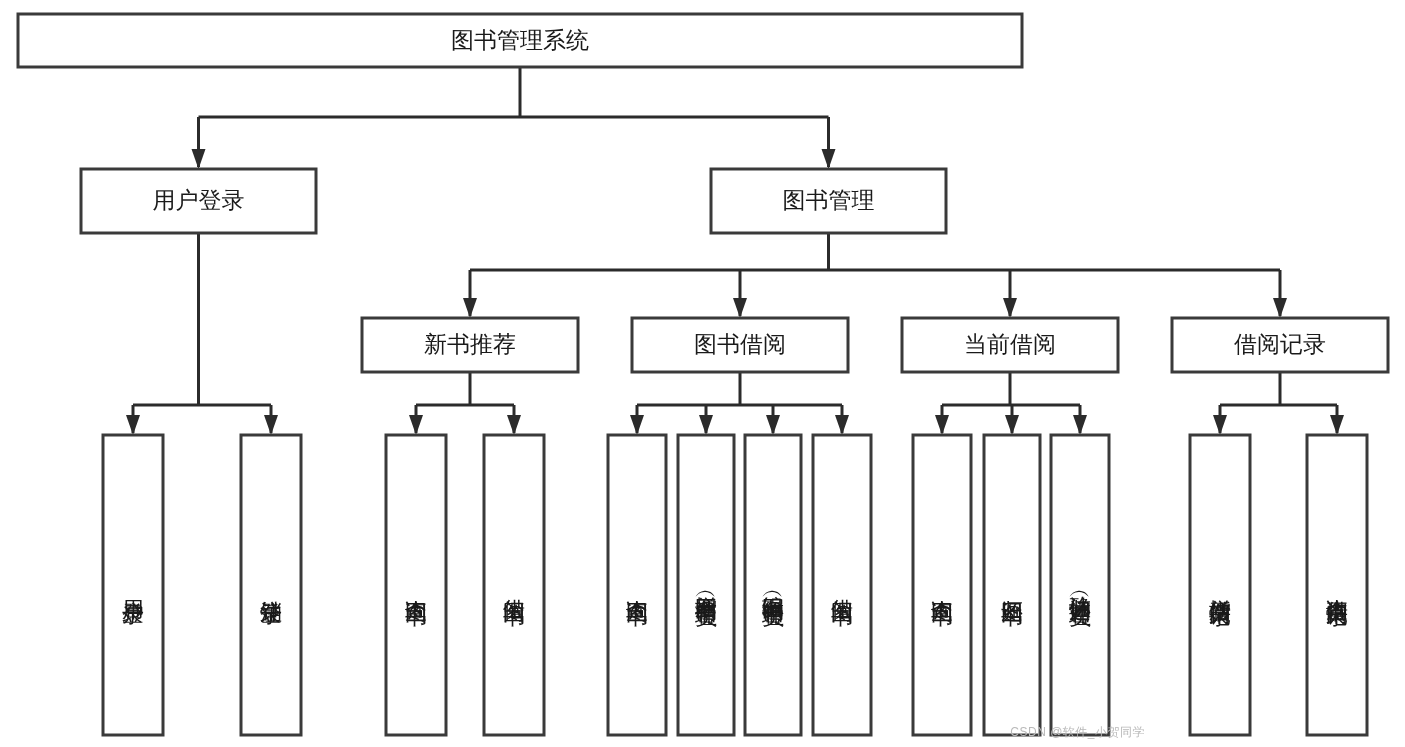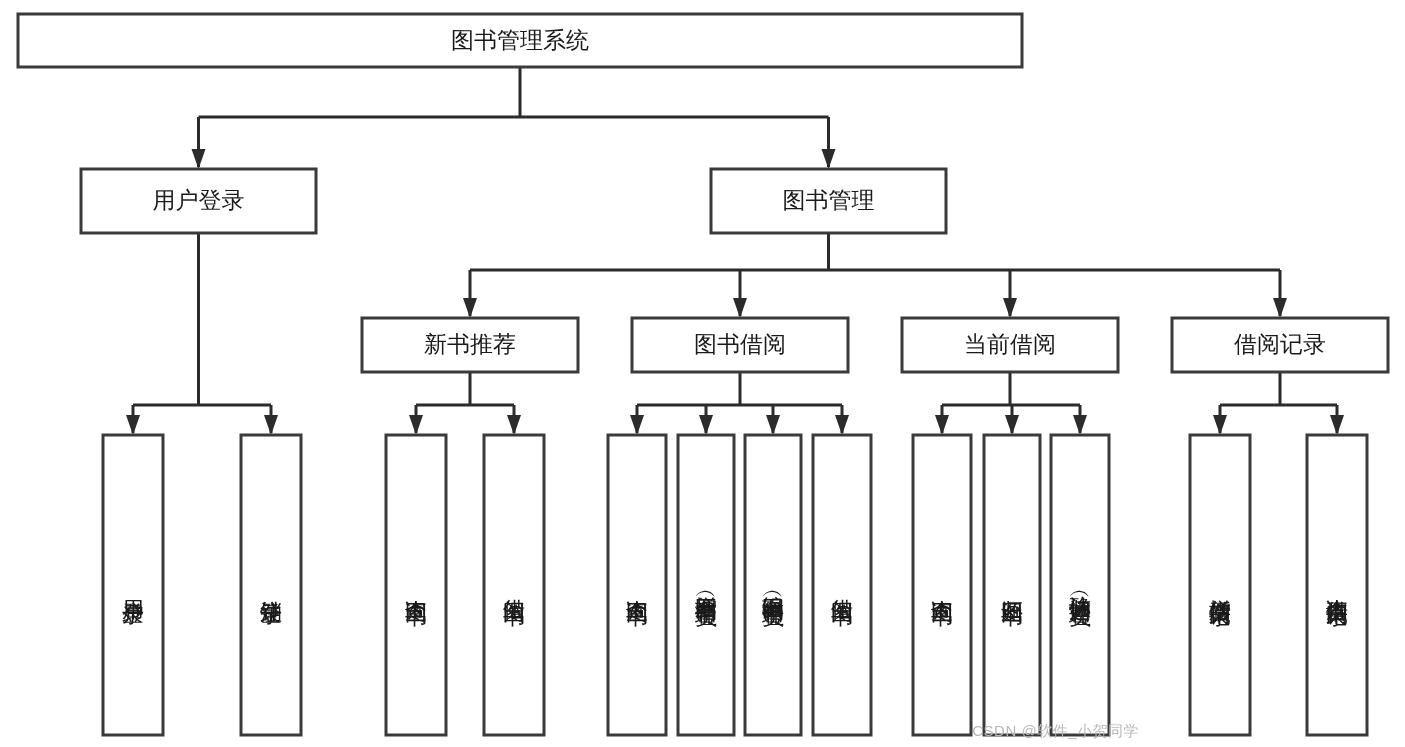--- a/index.html
+++ b/index.html
@@ -33,23 +33,23 @@
     text-orientation:upright;
     font-family:"Liberation Sans","DejaVu Sans",sans-serif;
     font-size:22px;
     line-height:1.08;
     letter-spacing:1.5px;
     color:#1a1a1a;
     white-space:nowrap;
   }
   #watermark{
     position:absolute;
-    right:14px;bottom:6px;
+    right:8px;bottom:6px;
     font-family:"Liberation Sans","DejaVu Sans",sans-serif;
-    font-size:15px;
+    font-size:12px;
     color:#b9b9b9;
     letter-spacing:0.5px;
     white-space:nowrap;
   }
 </style>
 </head>
 <body>
 
 <div id="diagram-root">
 

